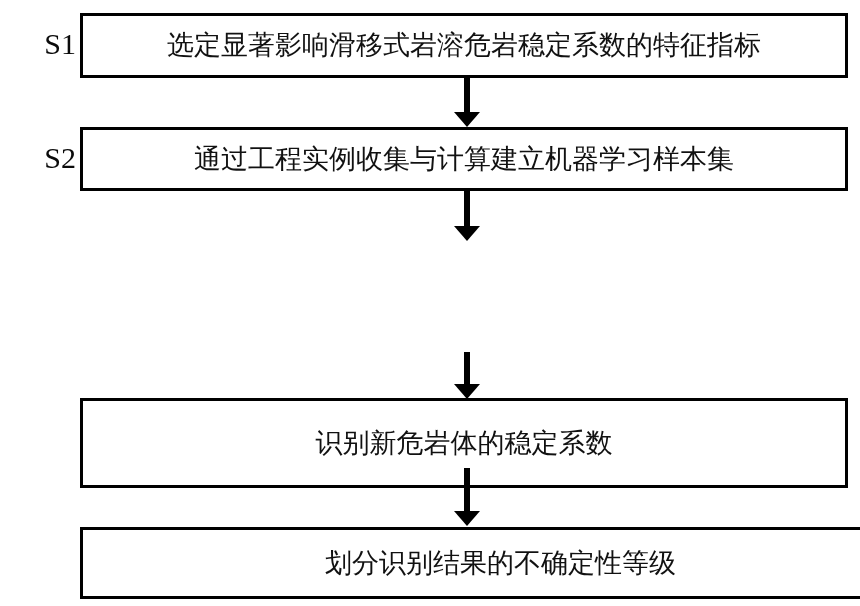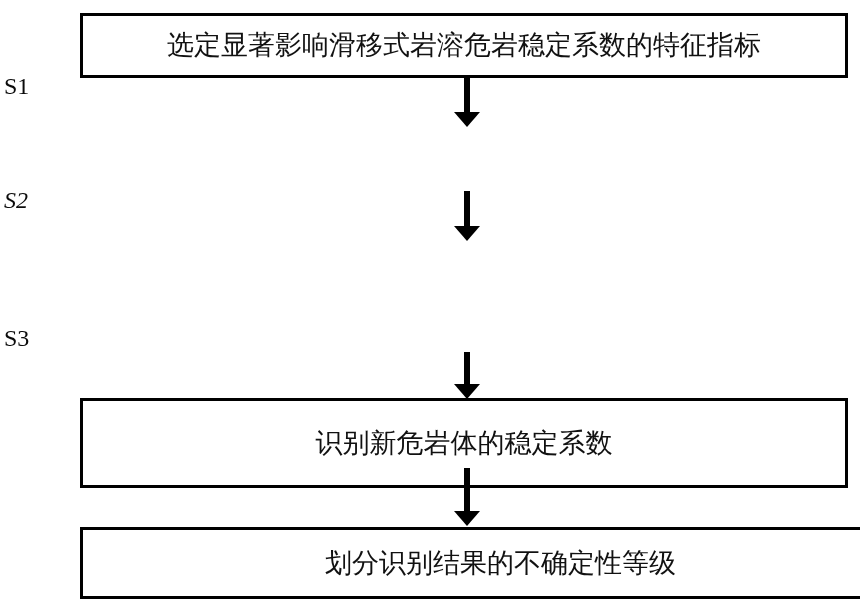--- a/index.html
+++ b/index.html
@@ -12,27 +12,26 @@
     width: 860px;
     height: 606px;
     background: #ffffff;
     overflow: hidden;
     font-family: "Liberation Serif", "DejaVu Serif", serif;
   }
   .step-label {
     position: absolute;
     left: 4px;
     width: 72px;
-    text-align: left;
+    text-align: right;
     font-family: "Liberation Serif", "DejaVu Serif", serif;
-    font-size: 24px;
+    font-size: 30px;
     line-height: 1;
     color: #0b0b0b;
     letter-spacing: 0px;
-    margin-top: 45px;
   }
   .flow-box {
     position: absolute;
     box-sizing: border-box;
     border: 3px solid #000000;
     background: #ffffff;
     display: flex;
     align-items: center;
     justify-content: center;
   }
@@ -74,28 +73,30 @@
   <div class="step-label" style="top:29px;">S1</div>
   <div class="flow-box" style="left:80px; top:13px; width:768px; height:65px;">
     <div class="box-text">选定显著影响滑移式岩溶危岩稳定系数的特征指标</div>
   </div>
 
   <div class="arrow" style="left:454px; top:78px; height:49px;">
     <div class="shaft" style="height:35px;"></div>
     <div class="head" style="top:34px;"></div>
   </div>
 
-  <div class="step-label" style="top:143px;font-style:italic;">S2</div>
+  <div class="step-label" style="top:143px;">S2</div>
+  <div class="flow-box" style="left:80px; top:127px; width:768px; height:64px;">
+    <div class="box-text">通过工程实例收集与计算建立机器学习样本集</div>
+  </div>
 
   <div class="arrow" style="left:454px; top:191px; height:51px;">
     <div class="shaft" style="height:36px;"></div>
     <div class="head" style="top:35px;"></div>
   </div>
 
-  <div class="step-label" style="top:281px;">S3</div>
 
   <div class="arrow" style="left:454px; top:352px; height:47px;">
     <div class="shaft" style="height:33px;"></div>
     <div class="head" style="top:32px;"></div>
   </div>
 
   <div class="flow-box" style="left:80px; top:398px; width:768px; height:90px;">
     <div class="box-text">识别新危岩体的稳定系数</div>
   </div>
 

